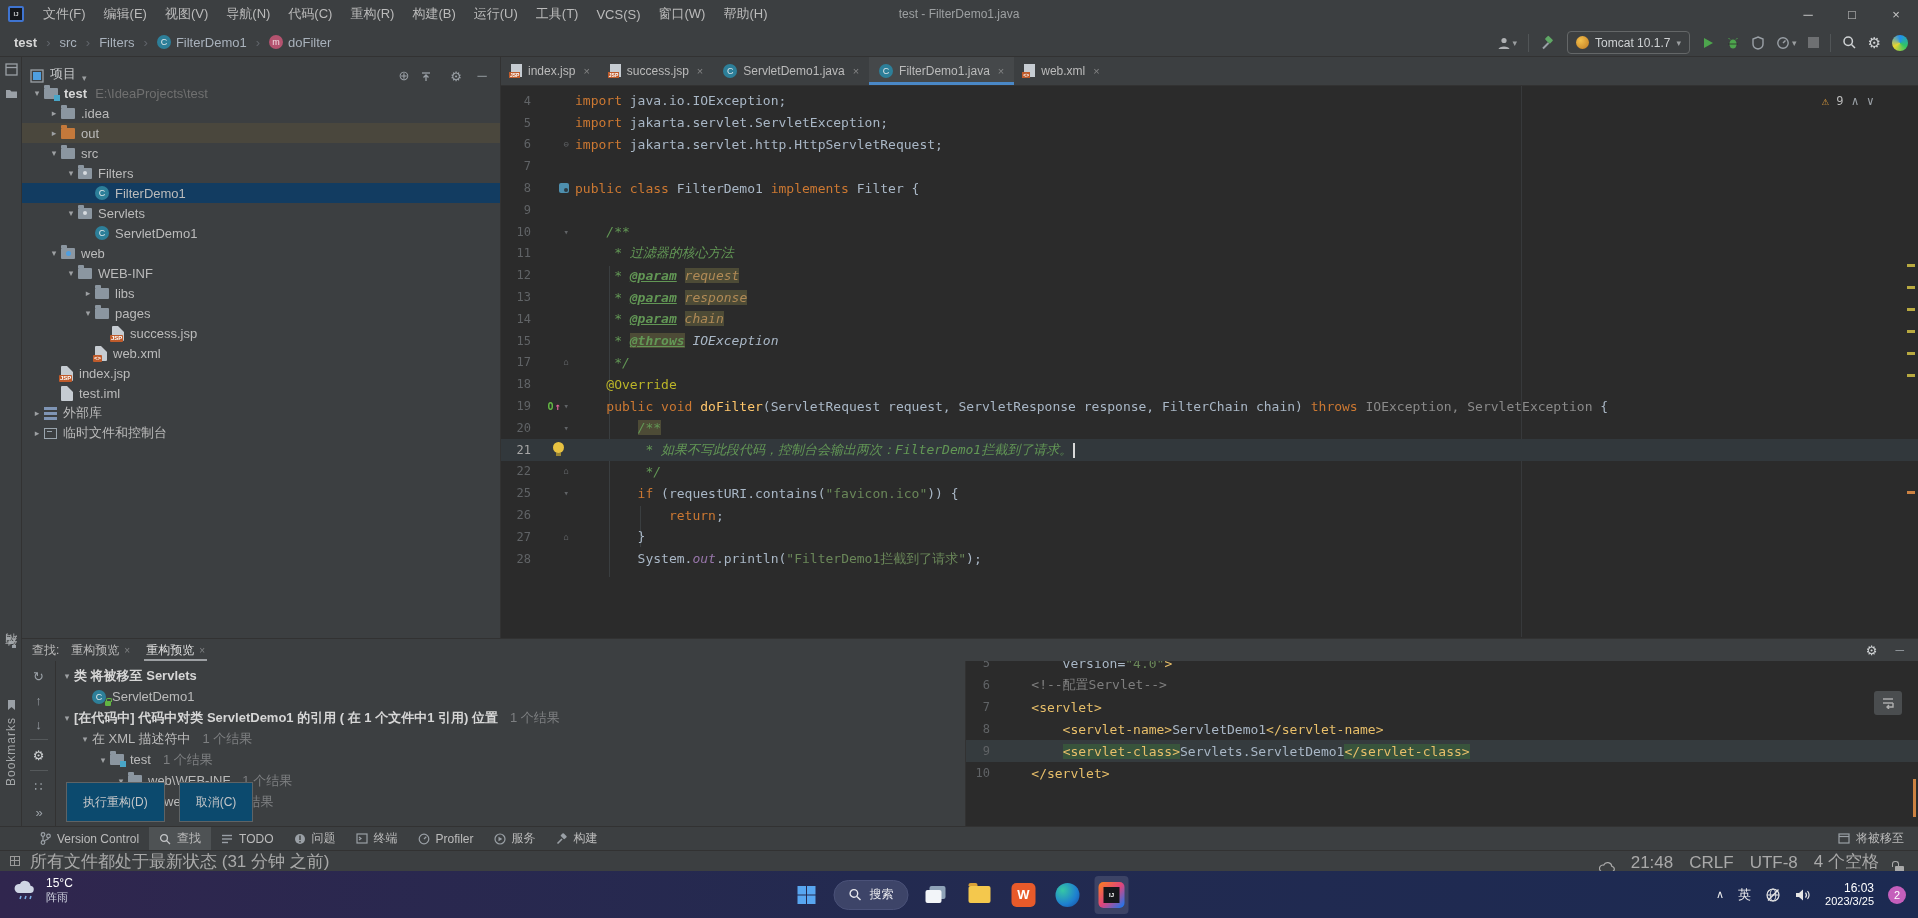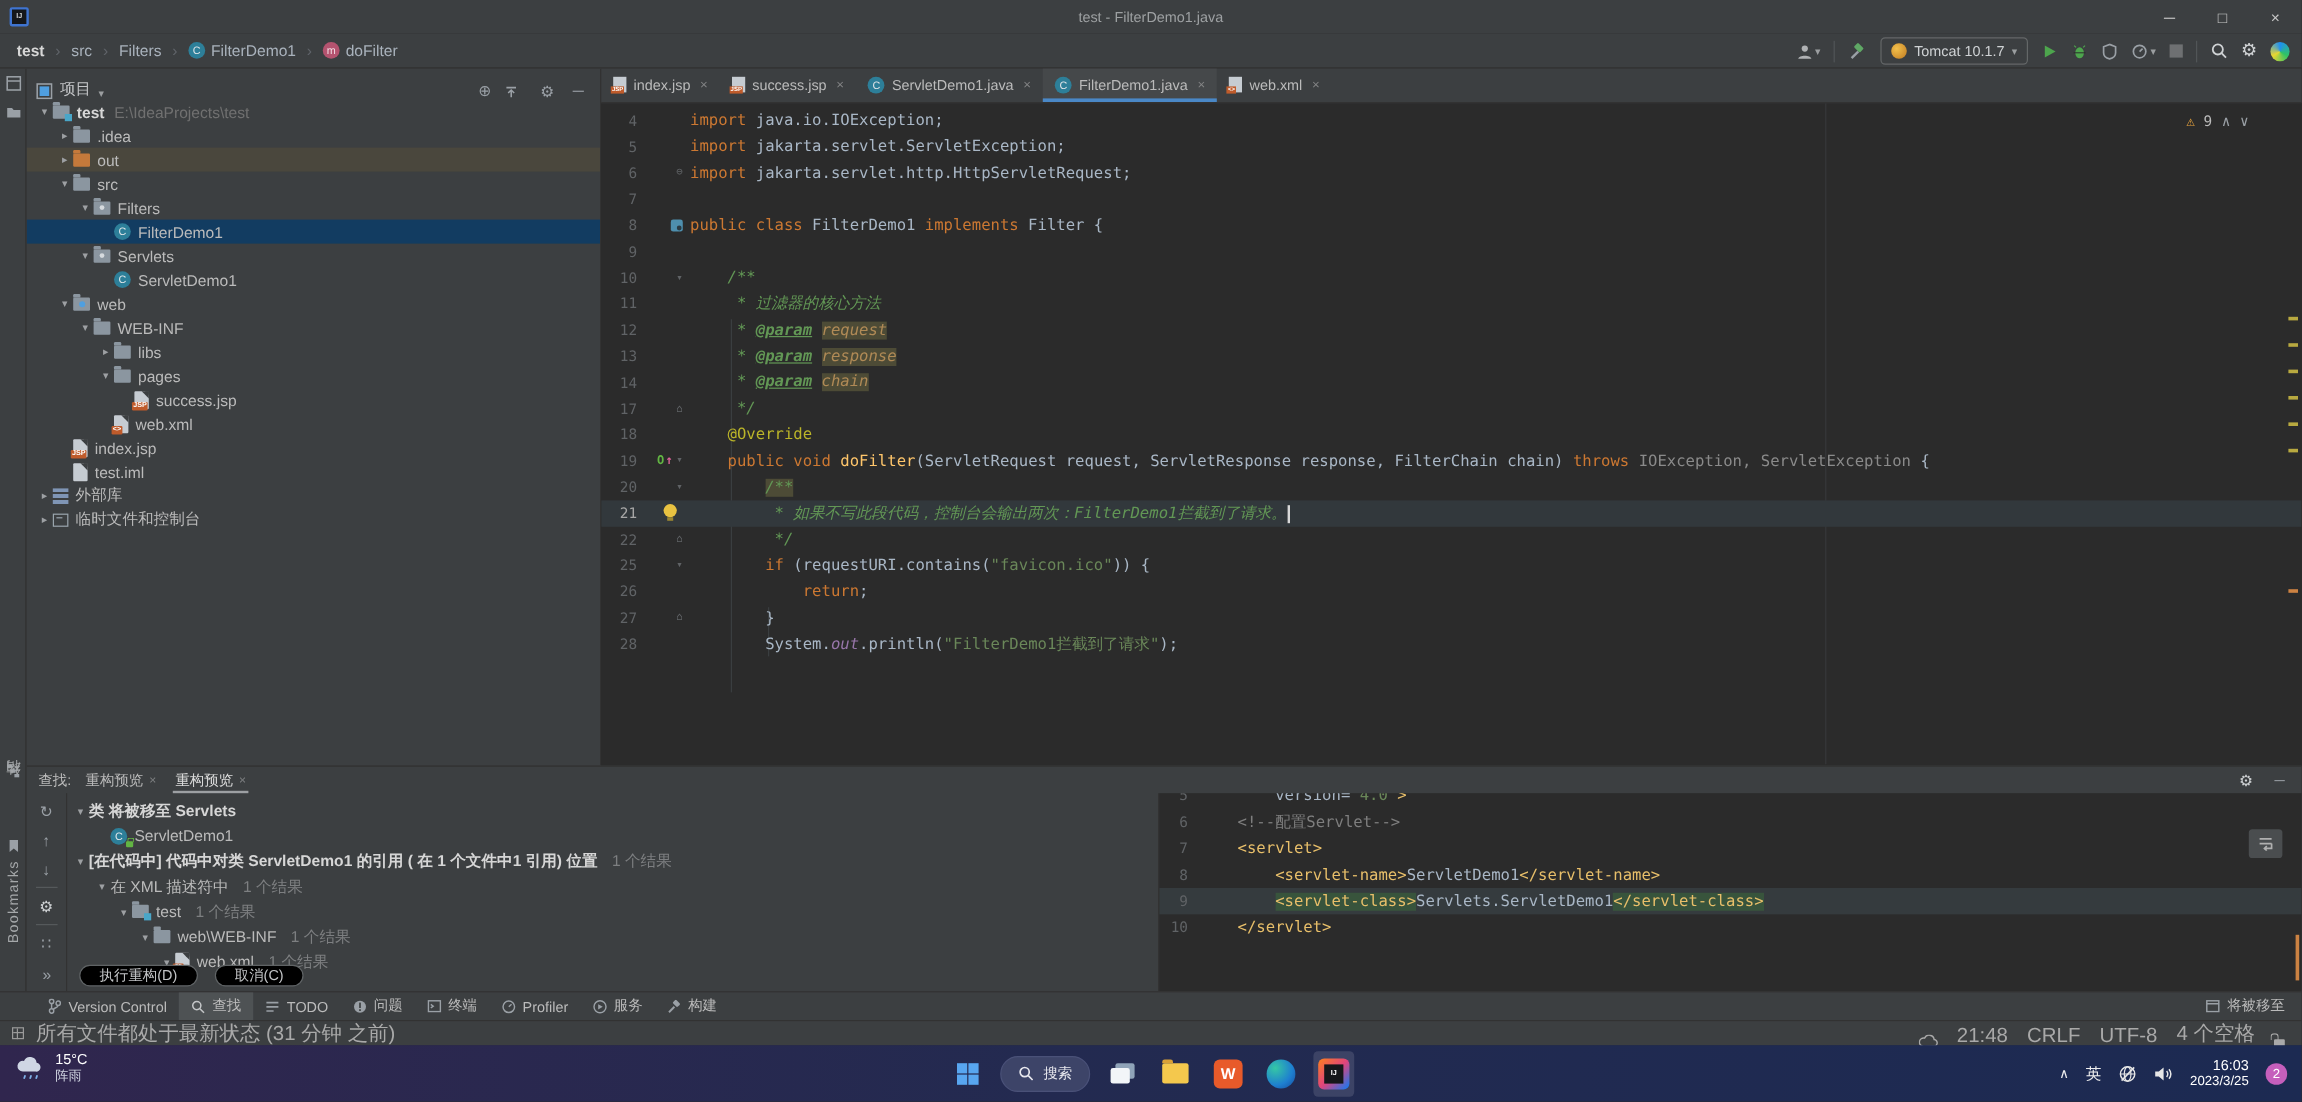--- a/index.html
+++ b/index.html
@@ -125,21 +125,21 @@
     display:flex;flex-direction:column;align-items:center;padding-top:6px;gap:6px;color:#9aa0a6}
   .tci{width:20px;height:18px;display:flex;align-items:center;justify-content:center;font-size:13px}
   .tcdiv{width:18px;height:1px;background:#55595b}
   #bw-exp{position:absolute;bottom:6px;left:0;width:34px;text-align:center;color:#9aa0a6}
   #findtree{position:absolute;left:34px;top:4px;right:0;bottom:0;overflow:hidden}
   .frow{height:21px;display:flex;align-items:center;white-space:nowrap;color:#bbb}
   .frow .chev{width:14px;color:#9da0a3;font-size:9px;text-align:center;flex:none}
   .frow b{color:#d6d6d6}
   .frow .cnt{color:#7d7f81;margin-left:12px}
   #bw-btns{position:absolute;left:44px;bottom:4px;display:flex;gap:14px;z-index:5}
-  .bwbtn{height:18px;padding:0 16px;border:1px solid #5f6365;border-radius:12px;background:#000000;color:#c3c5c7;
+  .bwbtn{height:40px;padding:0 16px;border:1px solid #5f6365;border-radius:0;background:#0c4a6e;color:#c3c5c7;
     display:flex;align-items:center;font-size:12px}
   
   #bw-right{flex:1;background:#2b2b2b;position:relative;overflow:hidden;font-family:"DejaVu Sans Mono",monospace;font-size:13px}
   #xmlwrap{position:absolute;left:0;right:0;top:-9px}
   .xrow{height:22px;display:flex;align-items:center;position:relative}
   .xrow .lnum{width:34px;padding-right:10px}
   .xrow.cur{background:#353b3e}
   .xrow.gray{background:#4c4f51}
   .xrow.gray .sg{color:#303336 !important}
   .sg.xt{color:#e8bf6a}.sg.xd{color:#a9b7c6}.sg.xc{color:#7e7e7e}.sg.xs{color:#6a8759}
@@ -187,20 +187,34 @@
   #clockbox .dt{font-size:11px;line-height:13px}
   #badge{width:18px;height:18px;border-radius:50%;background:#c55fbc;color:#fff;font-size:11px;
     display:flex;align-items:center;justify-content:center}
   svg{display:block}
 </style>
 </head>
 <body>
 
 <div class="abs" id="titlebar">
   <div id="logo">IJ</div>
+  <div id="menubar" style="display:flex">
+      <div class="menu-item">文件(F)</div>
+      <div class="menu-item">编辑(E)</div>
+      <div class="menu-item">视图(V)</div>
+      <div class="menu-item">导航(N)</div>
+      <div class="menu-item">代码(C)</div>
+      <div class="menu-item">重构(R)</div>
+      <div class="menu-item">构建(B)</div>
+      <div class="menu-item">运行(U)</div>
+      <div class="menu-item">工具(T)</div>
+      <div class="menu-item">VCS(S)</div>
+      <div class="menu-item">窗口(W)</div>
+      <div class="menu-item">帮助(H)</div>
+    </div>
   <div id="win-title">test - FilterDemo1.java</div>
   <div id="win-btns">
     <div class="winbtn">─</div>
     <div class="winbtn">□</div>
     <div class="winbtn">×</div>
   </div>
 </div>
 
 <div class="abs" id="toolbar">
   <div class="crumb" id="breadcrumb">
@@ -518,20 +532,25 @@
         </div>
         <div class="crow">
           <span class="lnum">13</span>
           <span class="gut"></span>
           <pre class="codeln"><span class="sg c">     * </span><span class="sg t">@param</span><span class="sg c"> </span><span class="sg p">response</span></pre>
         </div>
         <div class="crow">
           <span class="lnum">14</span>
           <span class="gut"></span>
           <pre class="codeln"><span class="sg c">     * </span><span class="sg t">@param</span><span class="sg c"> </span><span class="sg p">chain</span></pre>
+        </div>
+        <div class="crow">
+          <span class="lnum">15</span>
+          <span class="gut"></span>
+          <pre class="codeln"><span class="sg c">     * </span><span class="sg tb">@throws</span><span class="sg ci"> IOException</span></pre>
         </div>
         <div class="crow">
           <span class="lnum">17</span>
           <span class="gut">
             <span class="foldm">⌂</span>
           </span>
           <pre class="codeln"><span class="sg c">     */</span></pre>
         </div>
         <div class="crow">
           <span class="lnum">18</span>

